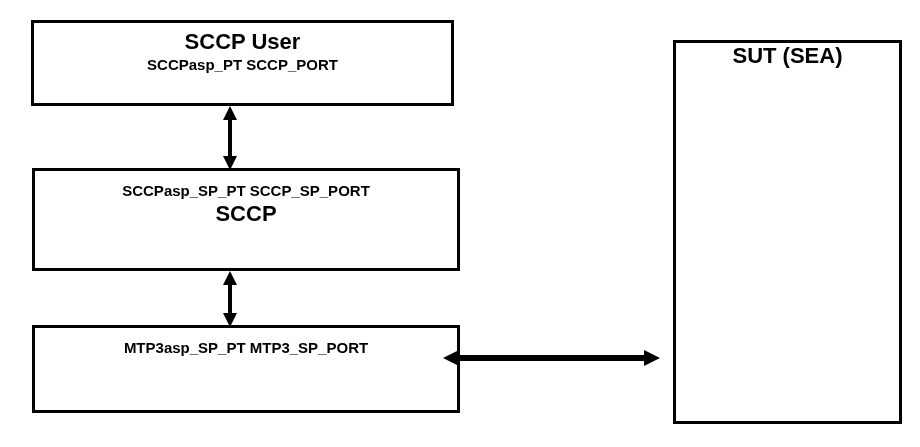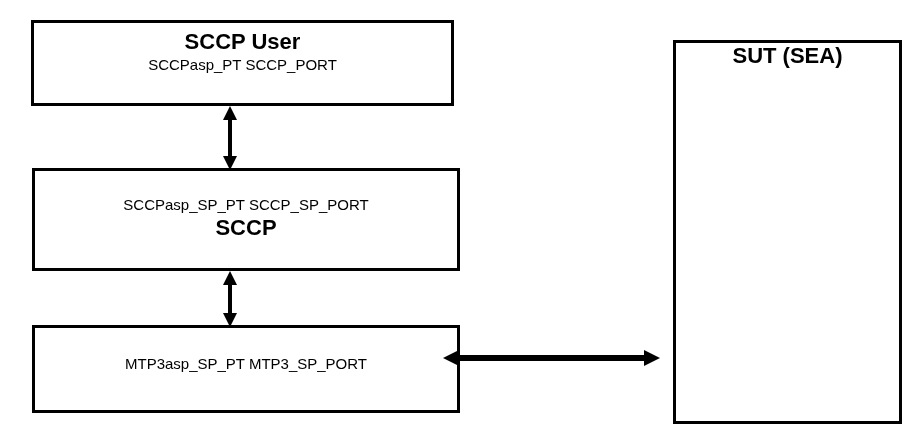--- a/index.html
+++ b/index.html
@@ -27,39 +27,39 @@
     margin-left: 15px;
   }
   .line-bold {
     font-weight: bold;
     font-size: 22px;
     line-height: 26px;
     letter-spacing: 0px;
     white-space: nowrap;
   }
   .line-plain {
-    font-weight: normal;
+    font-weight: bold;
     font-size: 15px;
     line-height: 20px;
     letter-spacing: 0px;
     white-space: nowrap;
   }
 
   
   #box-sccp-user {
     left: 16px;  top: 20px;  width: 423px;  height: 86px;
     padding-top: 6px;
   }
   #box-sccp {
     left: 17px;  top: 168px;  width: 428px;  height: 103px;
-    padding-top: 24px;
+    padding-top: 10px;
   }
   #box-system {
     left: 17px;  top: 325px;  width: 428px;  height: 88px;
-    padding-top: 26px;
+    padding-top: 10px;
   }
   #box-sut {
     left: 658px;  top: 40px;  width: 229px;  height: 384px;
   }
 
   
   .v-arrow {
     position: absolute;
     width: 22px;
   }

